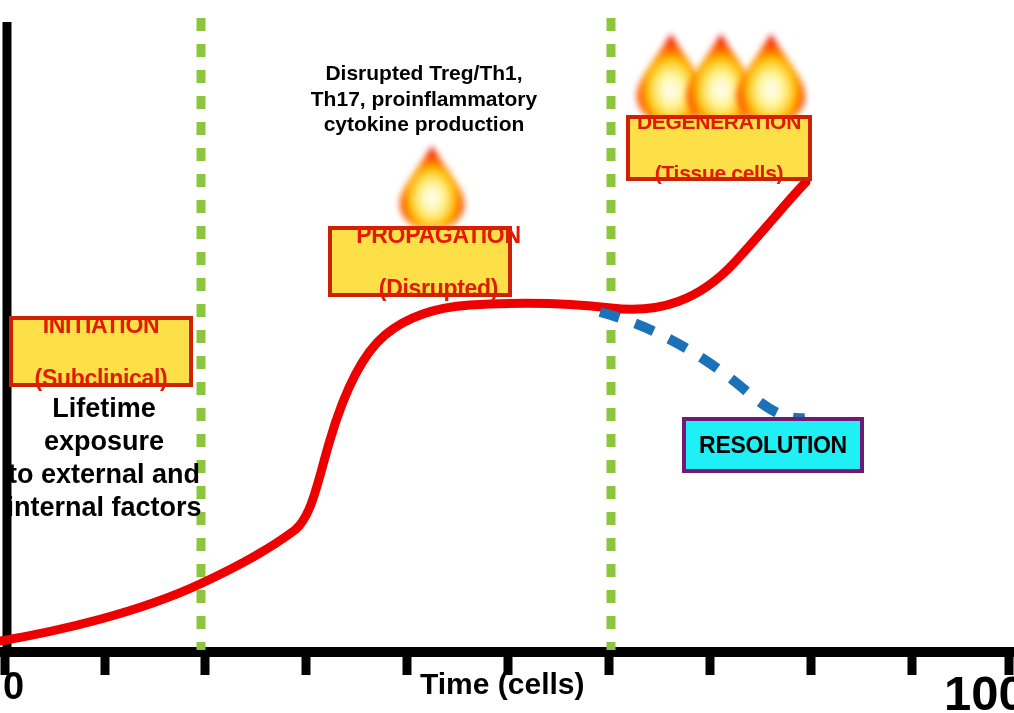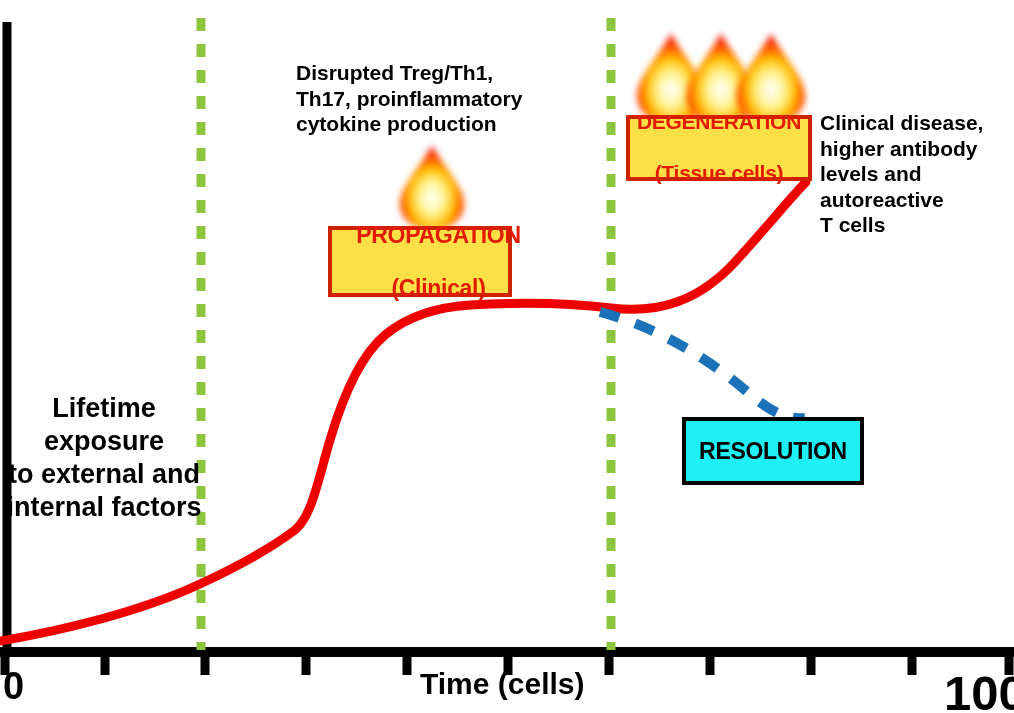--- a/index.html
+++ b/index.html
@@ -54,23 +54,23 @@
     left: 328px; top: 226px; width: 184px; height: 71px;
     font-size: 23px;
     padding-left: 37px;
   }
   #box-degeneration {
     left: 626px; top: 115px; width: 186px; height: 66px;
     font-size: 21px;
   }
   #box-resolution {
     position: absolute;
-    left: 682px; top: 417px; width: 182px; height: 68px;
+    left: 682px; top: 417px; width: 182px; height: 56px;
     background: #1ef0f5;
-    border: 4px solid #000000;
+    border: 4px solid #701a75;
     box-sizing: border-box;
     display: flex;
     align-items: center;
     justify-content: center;
     color: #000000;
     font-weight: bold;
     font-size: 23px;
     letter-spacing: -0.3px;
     font-family: "Liberation Sans", sans-serif;
   }
@@ -85,20 +85,21 @@
     white-space: pre-line;
   }
   #annot-lifetime {
     left: 6px; top: 392px; width: 196px;
     font-size: 27px;
     text-align: center;
   }
   #annot-disrupted {
     left: 296px; top: 60px; width: 256px;
     font-size: 21px;
+    text-align: center;
   }
   #annot-clinical {
     left: 820px; top: 110px; width: 190px;
     font-size: 21px;
     text-align: left;
   }
 
   
   .axis-label {
     position: absolute;
@@ -186,48 +187,47 @@
     </g>
     <g filter="url(#flameBlur)">
       <path d="M 771,34
                C 788,62 805,79 805,96
                C 805,112 790,124 771,124
                C 752,124 737,112 737,96
                C 737,79 754,62 771,34 Z" fill="url(#flameGrad)"></path>
     </g>
   </svg>
 
+  <div class="stage-box" id="box-initiation">
+    <span class="line1">INITIATION</span>
+    <span class="line2">(Subclinical)</span>
+  </div>
 
   <div class="stage-box" id="box-propagation">
     <span class="line1">PROPAGATION</span>
-    <span class="line2">(Clinical)</span>
+    <span class="line2">(Disrupted)</span>
   </div>
 
   <div class="stage-box" id="box-degeneration">
     <span class="line1">DEGENERATION</span>
     <span class="line2">(Tissue cells)</span>
   </div>
 
   <div id="box-resolution">
     <span>RESOLUTION</span>
   </div>
 
   <div class="annot" id="annot-lifetime">Lifetime exposure
 to external and
 internal factors</div>
 
   <div class="annot" id="annot-disrupted">Disrupted Treg/Th1,
 Th17, proinflammatory
 cytokine production</div>
 
-  <div class="annot" id="annot-clinical">Clinical disease,
-higher antibody
-levels and
-autoreactive
-T cells</div>
 
   <div class="axis-label" id="label-zero">0</div>
 
   <div class="axis-label" id="label-hundred">100</div>
 
   <div class="axis-label" id="label-time">Time (cells)</div>
 
 
 </div>
 

